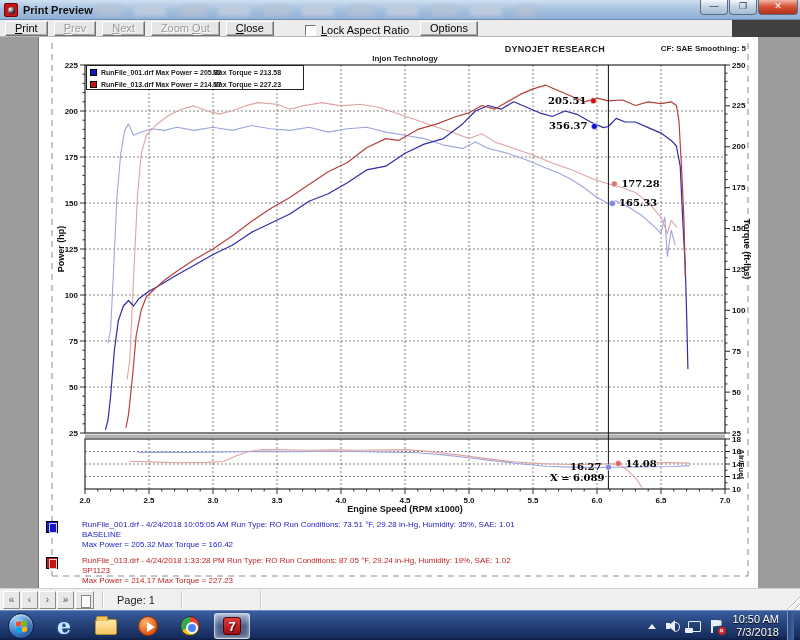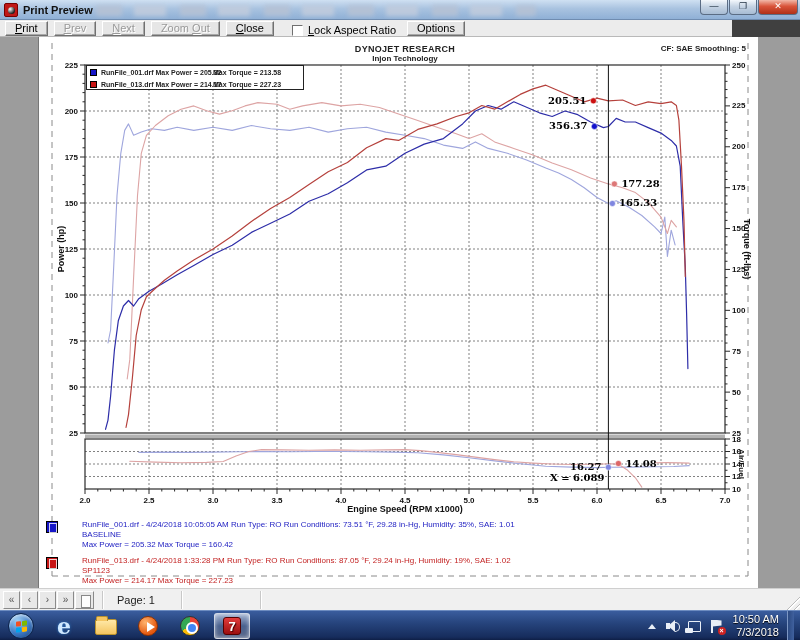--- a/index.html
+++ b/index.html
@@ -26,30 +26,30 @@
   .win-btn.close{width:40px;background:linear-gradient(#f2b8a8,#d9543a 45%,#b03018);color:#fff;}
 
   
   .toolbar{position:absolute;left:0;top:20px;width:732px;height:17px;background:#ececec;
     border-bottom:1px solid #b9b9b9;display:flex;align-items:flex-end;font-size:11px;}
   .tb-btn{height:15px;margin:0 3px;padding:0 9px;background:#e6e6e6;
     border:1px solid;border-color:#fff #707070 #707070 #fff;box-shadow:inset -1px -1px 0 #a8a8a8;
     font-size:11px;line-height:13px;color:#000;white-space:nowrap;}
   .tb-btn.disabled{color:#9a9a9a;text-shadow:1px 1px 0 #fff;}
   .tb-gap{width:8px;}
-  .chk-wrap{display:flex;align-items:center;margin-left:15px;}
+  .chk-wrap{display:flex;align-items:center;margin-left:28px;}
   .chk{width:11px;height:11px;background:#fff;border:1px solid;
     border-color:#707070 #fff #fff #707070;margin-right:5px;}
   .chk-label{font-size:11px;color:#000;}
 
   
   .preview{position:absolute;left:0;top:37px;width:800px;height:551px;background:#9c9c9c;}
   .page{position:absolute;left:38px;top:0;width:720px;height:551px;background:#fff;
     box-shadow:1px 0 0 #777 inset;}
-  .hdr-title{position:absolute;left:167px;top:7px;width:400px;text-align:center;
+  .hdr-title{position:absolute;left:167px;top:7px;width:400px;text-align:right;
     font-size:9px;font-weight:bold;color:#222;letter-spacing:.3px;}
   .hdr-sub{position:absolute;left:167px;top:17px;width:400px;text-align:center;
     font-size:8px;font-weight:bold;color:#222;}
   .hdr-right{position:absolute;right:12px;top:7px;font-size:8px;font-weight:bold;color:#222;}
   #chart-svg{position:absolute;left:0;top:0;}
 
   .legend{position:absolute;left:48px;top:28px;width:218px;height:25px;background:#fff;
     border:1px solid #222;font-size:7px;font-weight:bold;color:#222;z-index:5;}
   .lg-row{position:relative;height:11px;line-height:11px;white-space:nowrap;margin-top:1px;}
   .lg-sw{position:absolute;left:3px;top:2px;width:7px;height:7px;border:1px solid #000;}

